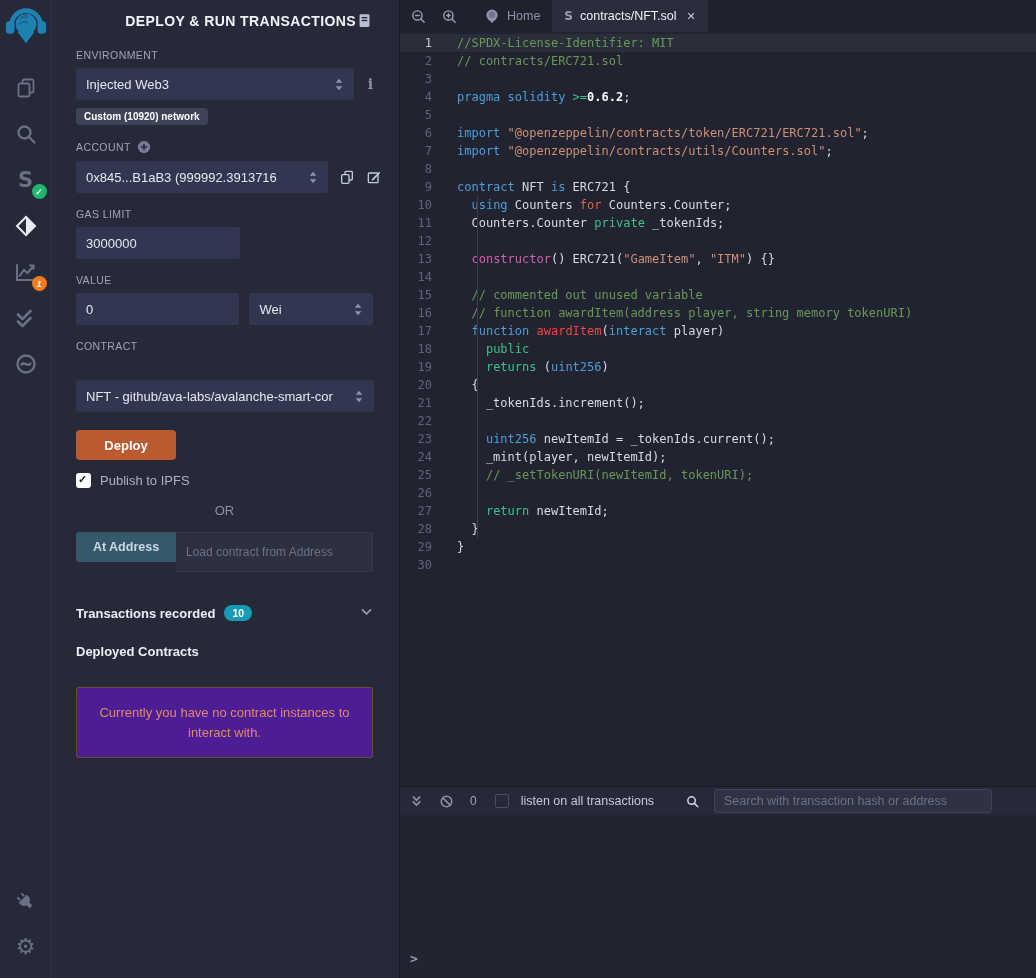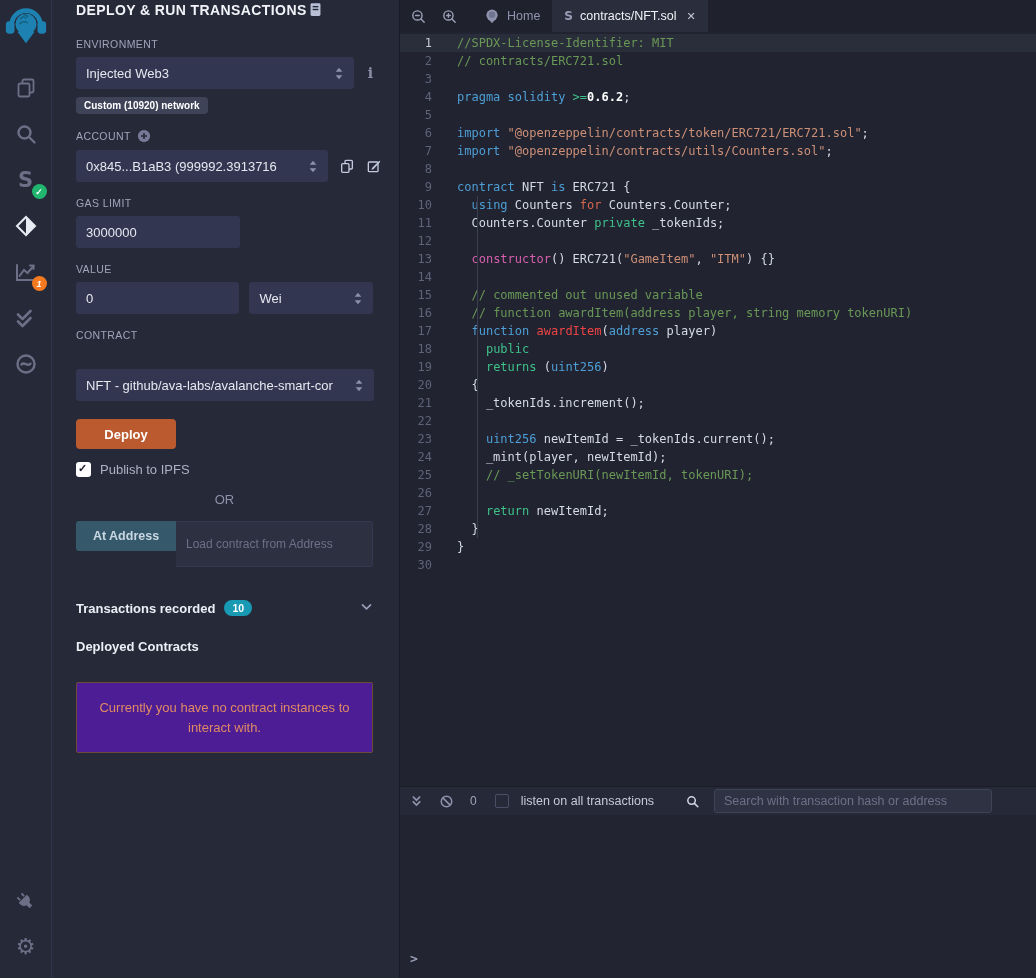--- a/index.html
+++ b/index.html
@@ -20,21 +20,21 @@
                 display:flex; align-items:center; justify-content:center; font-size:9px; font-weight:bold;
                 color:#fff; }
   .mini-badge.green { background:#21b66f; }
   .mini-badge.orange { background:#f4791f; font-style:italic; }
   .gear-glyph { font-size:22px; line-height:22px; }
   .s-glyph { font-size:21px; font-weight:bold; font-family:"DejaVu Sans",sans-serif; }
 
   
   .sidepanel { width:348px; flex:none; background:#262938; border-right:1px solid #191b26;
                padding:0 26px 0 24px; position:relative; color:#a2a4ba; }
-  .sp-header { display:flex; justify-content:flex-start; align-items:center; margin:1px 0 20px; }
+  .sp-header { display:flex; justify-content:flex-end; align-items:center; margin:12px 0 20px; }
   .sp-title { color:#f2f3f8; font-size:14px; font-weight:bold; letter-spacing:.4px; }
   .field-label { font-size:10.5px; color:#a2a4ba; letter-spacing:.4px; margin:15px 0 7px;
                  display:flex; align-items:center; gap:6px; }
   .select,.tinput { background:#323650; border-radius:3px; height:32px; display:flex; align-items:center;
             padding:0 10px; color:#e6e8f0; font-size:13px; }
   .select { justify-content:space-between; cursor:pointer; }
   .select .sel-text { overflow:hidden; white-space:nowrap; }
   .env-row { display:flex; align-items:center; gap:14px; }
   .env-row .select { flex:1; }
   .net-badge { display:inline-block; background:#3e4358; color:#fff; font-size:10px; font-weight:bold;
@@ -53,21 +53,21 @@
                 font-family:"Liberation Sans",sans-serif; }
   .chk-row { display:flex; align-items:center; gap:9px; margin-top:13px; }
   .chk { width:15px; height:15px; background:#fff; border-radius:3px; position:relative; cursor:pointer; }
   .chk::after { content:"✓"; position:absolute; left:2px; top:0px; font-size:11px; font-weight:bold; color:#1d1f2b; }
   .chk-label { font-size:13px; color:#aeb0c4; }
   .or-line { text-align:center; font-size:13px; color:#8d90a8; margin:15px 0 14px; }
   .ataddr-row { display:flex; }
   .ataddr-btn { width:100px; height:30px; flex:none; background:#35596b; color:#c9d7e2; font-size:12.5px;
                 font-weight:bold; border:none; border-radius:3px 0 0 3px; cursor:pointer;
                 font-family:"Liberation Sans",sans-serif; }
-  .ataddr-input { flex:1; height:46px; background:#2c3040; border:1px solid #343850; border-left:none;
+  .ataddr-input { flex:1; height:40px; background:#2c3040; border:1px solid #343850; border-left:none;
                   border-radius:0 3px 3px 0; padding:0 10px; }
   .ataddr-input input { width:100%; background:transparent; border:none; outline:none; color:#c7c9d6;
                         font-size:12px; height:100%; font-family:"Liberation Sans",sans-serif; }
   .ataddr-input input::placeholder { color:#6d7188; }
   .txn-row { display:flex; align-items:center; margin-top:32px; cursor:pointer; }
   .txn-label { color:#eceef5; font-size:13px; font-weight:bold; }
   .pill-badge { background:#1899b4; color:#fff; font-size:10.5px; font-weight:bold; border-radius:9px;
                 padding:2px 8px; margin-left:9px; }
   .txn-chev { margin-left:auto; color:#9ba0b8; }
   .deployed-label { color:#eceef5; font-size:13px; font-weight:bold; margin-top:22px; }
@@ -412,21 +412,21 @@
           <div class="code-line">
             <span class="ln">15</span>
             <span class="code"><span class="pl">  </span><span class="cm">// commented out unused variable</span></span>
           </div>
           <div class="code-line">
             <span class="ln">16</span>
             <span class="code"><span class="pl">  </span><span class="cm">// function awardItem(address player, string memory tokenURI)</span></span>
           </div>
           <div class="code-line">
             <span class="ln">17</span>
-            <span class="code"><span class="pl">  </span><span class="kw">function</span><span class="pl"> </span><span class="fn">awardItem</span><span class="pl">(</span><span class="kw">address</span><span class="pl"> player)</span></span>
+            <span class="code"><span class="pl">  </span><span class="kw">function</span><span class="pl"> </span><span class="fn">awardItem</span><span class="pl">(</span><span class="kw">interact</span><span class="pl"> player)</span></span>
           </div>
           <div class="code-line">
             <span class="ln">18</span>
             <span class="code"><span class="pl">    </span><span class="grn">public</span></span>
           </div>
           <div class="code-line">
             <span class="ln">19</span>
             <span class="code"><span class="pl">    </span><span class="grn">returns</span><span class="pl"> (</span><span class="kw">uint256</span><span class="pl">)</span></span>
           </div>
           <div class="code-line">

